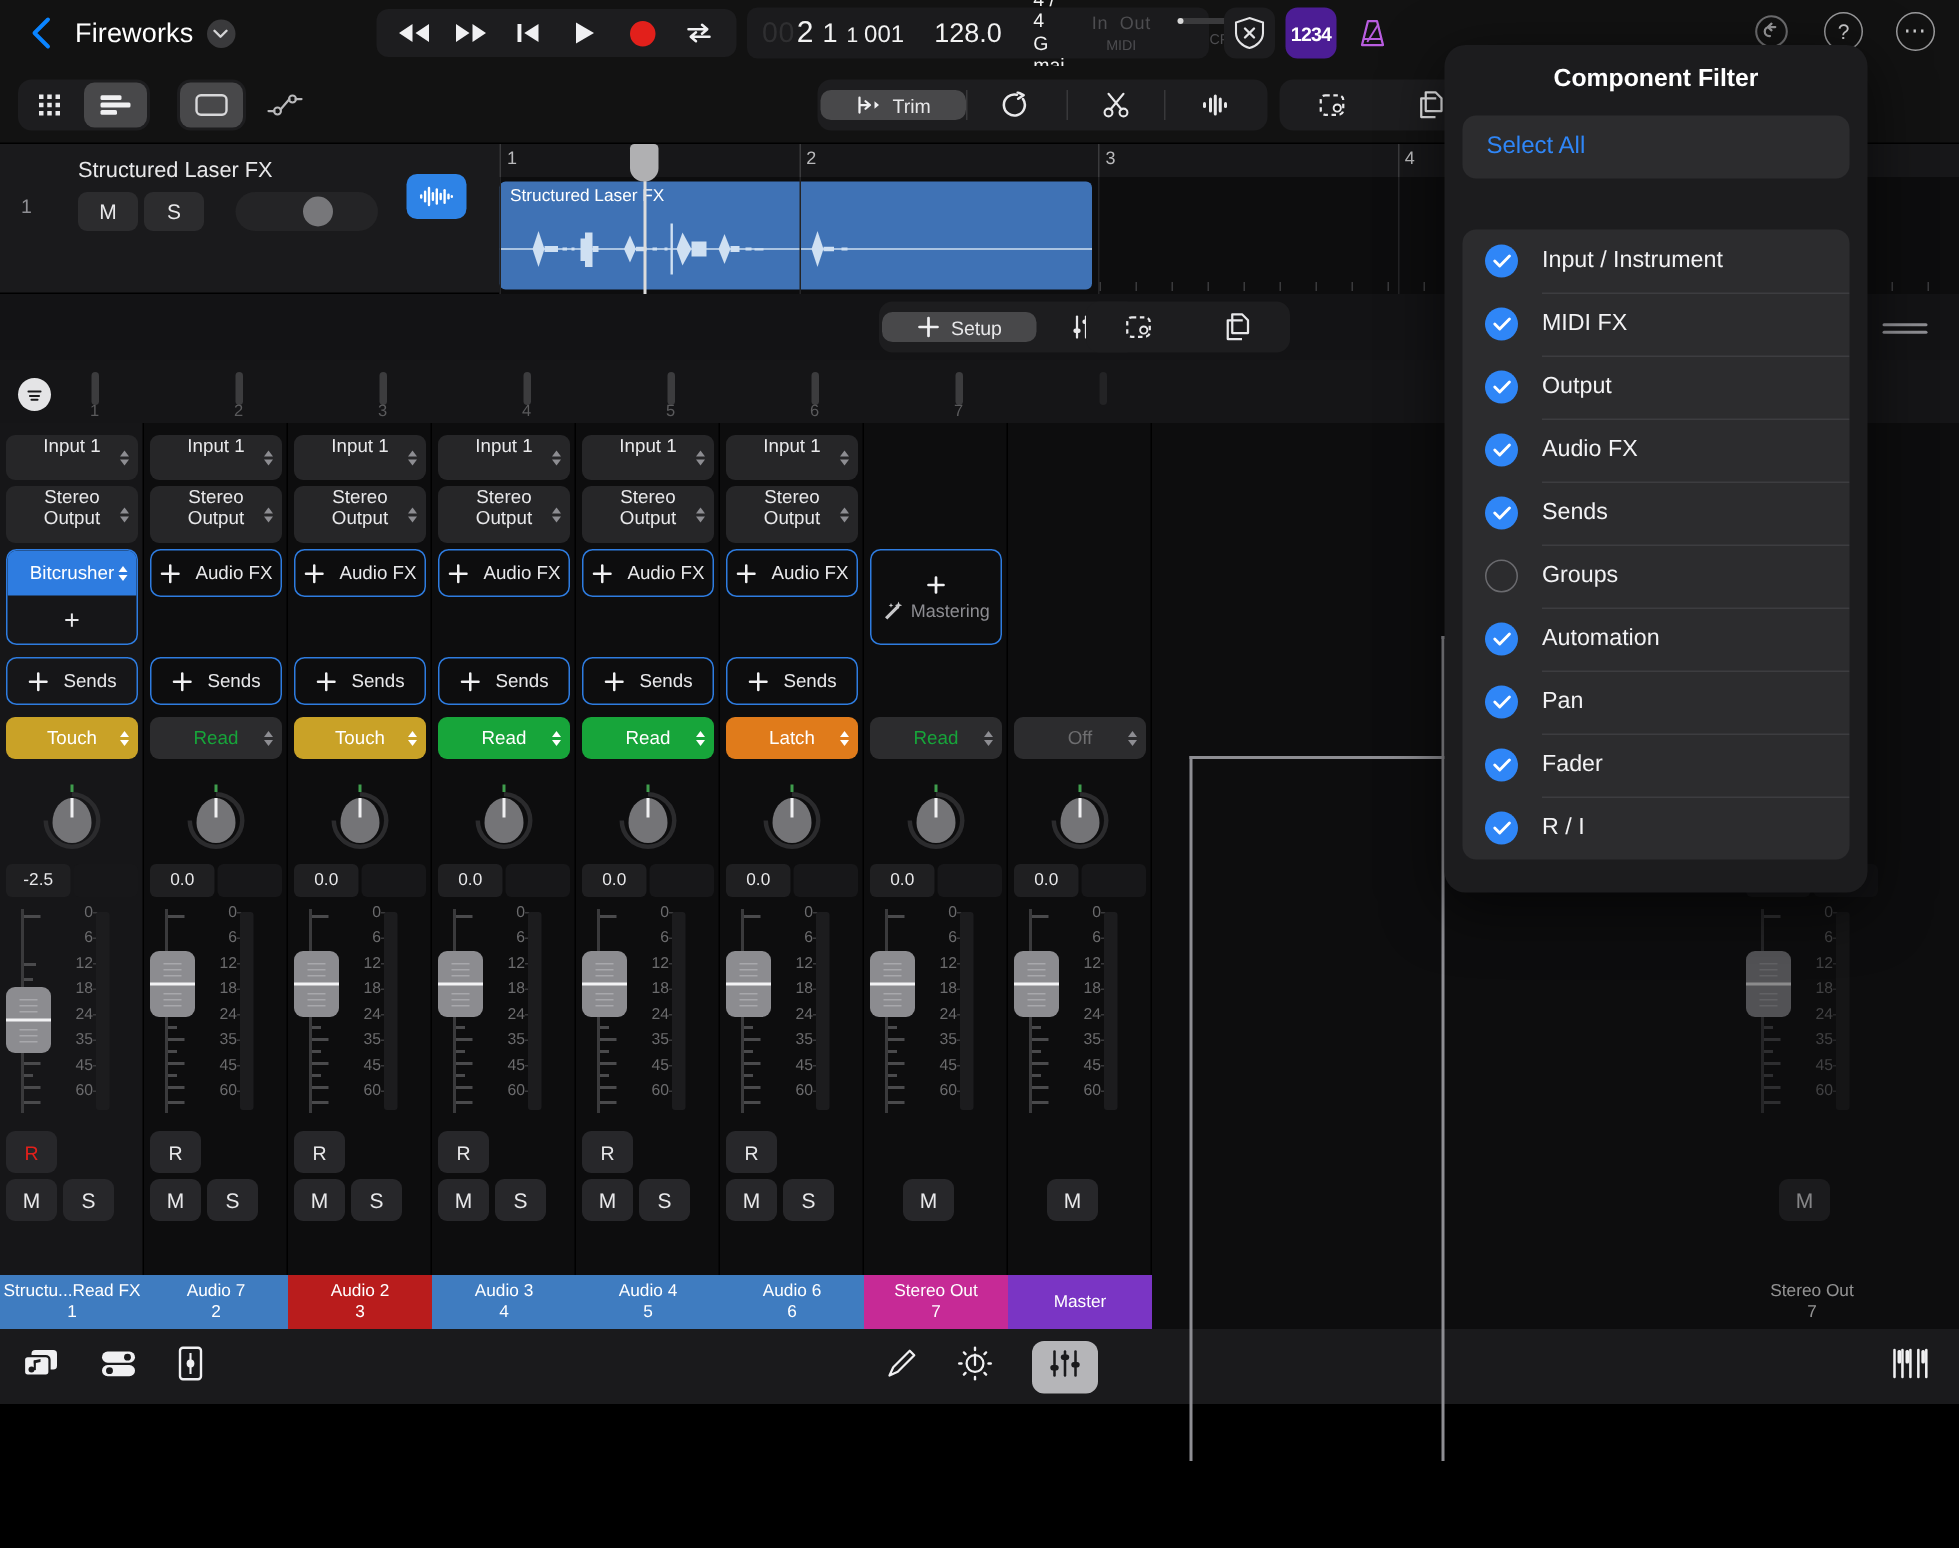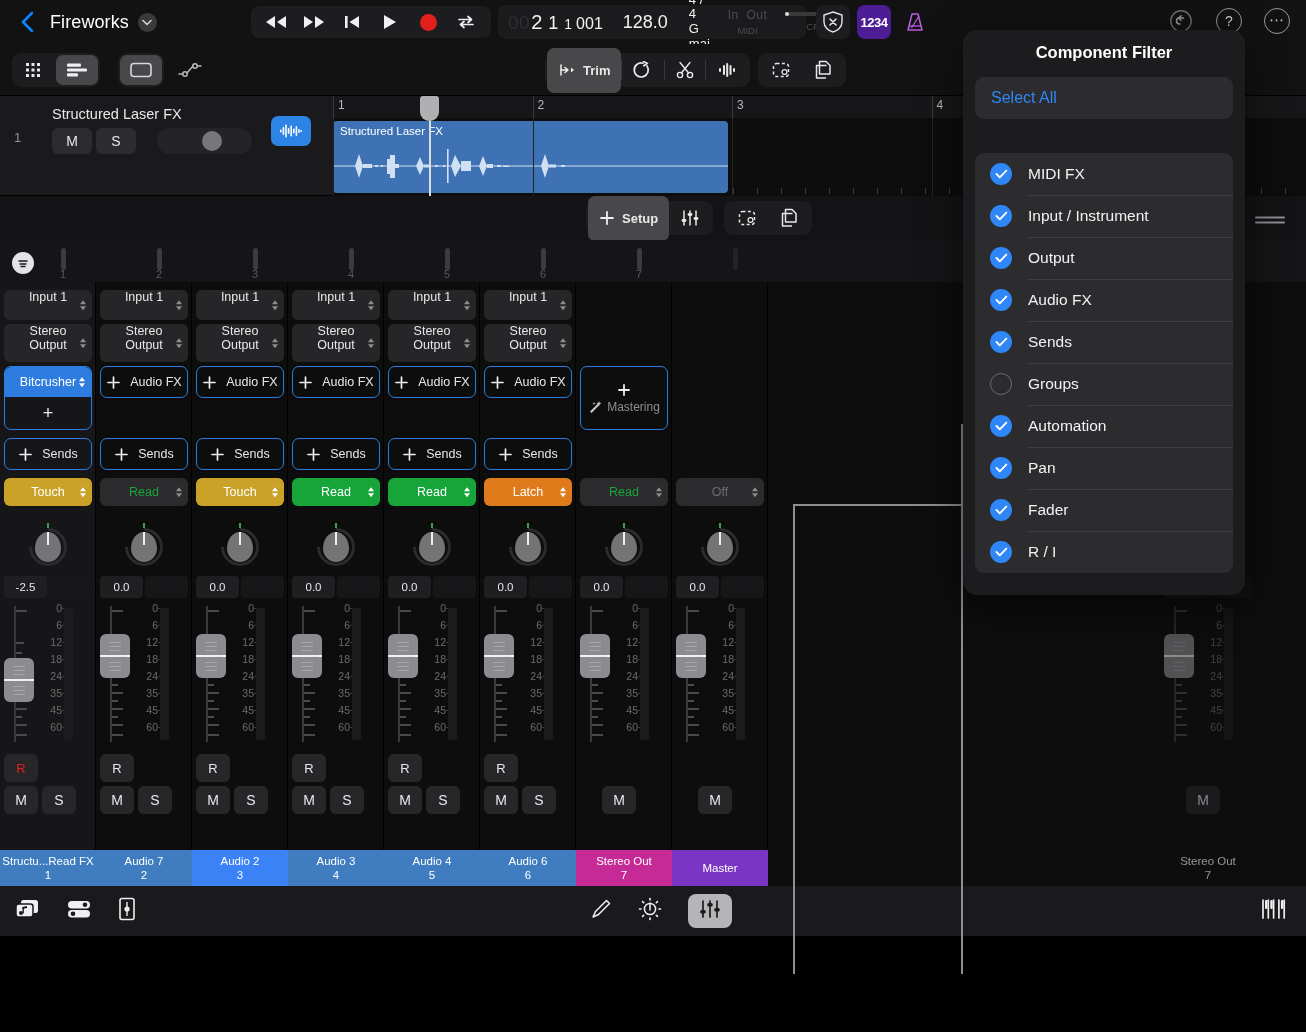--- a/index.html
+++ b/index.html
@@ -71,21 +71,21 @@
   }
   .seg-group { position:absolute; display:flex; background:#1d1d1f; border-radius:9px; height:34px; padding:2px; }
   .seg { width:42px; height:30px; border-radius:7px; display:flex; align-items:center; justify-content:center; cursor:pointer;}
   .seg.on { background:#48484a; }
   .grp-a { left:12px; top:9px; }
   .grp-b { left:118px; top:9px; }
   .lonebtn { position:absolute; background:#1d1d1f; border-radius:9px; height:34px; display:flex; align-items:center; padding:2px;}
   .grp-c { left:167px; top:9px; background:transparent;}
   .tools-mid { position:absolute; left:545px; top:55px; display:flex; gap:8px;}
   .tool-pill { background:#1d1d1f; border-radius:9px; height:34px; display:flex; align-items:center; padding:2px;}
-  .tool-item { height:45px; border-radius:7px; display:flex; align-items:center; justify-content:center; padding:0 11px; cursor:pointer; position:relative;font-weight:bold;}
+  .tool-item { height:20px; border-radius:7px; display:flex; align-items:center; justify-content:center; padding:0 23px; cursor:pointer; position:relative;}
   .tool-item.on { background:#48484a; }
   .tool-item .lbl { color:#e8e8ea; font-size:13px; margin-left:7px;}
   .tool-sep { width:1px; height:20px; background:#38383a; }
 
   
   .arrange { position:absolute; left:0; top:96px; width:1306px; height:100px; background:#101010; }
   .trk-head { position:absolute; left:0; top:0; width:333px; height:100px; background:#1a1a1c; border-bottom:1px solid #000;}
   .trk-num { position:absolute; left:14px; top:34px; color:#8e8e93; font-size:13px;}
   .trk-name { position:absolute; left:52px; top:10px; color:#e8e8ea; font-size:14.5px; }
   .msbtn { position:absolute; top:32px; width:40px; height:26px; background:#2c2c2e; border-radius:6px; display:flex; align-items:center; justify-content:center; color:#e8e8ea; font-size:14px; cursor:pointer;}
@@ -877,21 +877,21 @@
               <span style="top:98px">45</span>
               <i style="top:104px"></i>
               <span style="top:115px">60</span>
               <i style="top:121px"></i>
             </div>
       <div class="meter"></div>
     </div>
           <div class="rbtn">R</div>
           <div class="mbtn" style="left:4px;">M</div>
           <div class="sbtn">S</div>
-          <div class="namebar" style="background:#3b82f6;">
+          <div class="namebar" style="background:#b91c1c;">
       <span class="n1">Audio 2</span>
       <span class="n2">3</span>
           </div>
         </div>
         <div class="strip" style="left: 288px;">
           <div class="slot slot-io">
             <span>Input 1</span>
             <span class="step">
               <i class="up"></i>
               <i class="dn"></i>
@@ -1419,29 +1419,29 @@
     <div class="cf-selectall">
       <span>Select All</span>
     </div>
     <div class="cf-list" id="cf-list">
         <div class="cf-row">
           <div class="cf-check on">
             <svg width="13" height="10" viewBox="0 0 13 10">
               <path d="M1.5 5 L4.8 8.3 L11.3 1.6" stroke="#fff" stroke-width="1.9" fill="none" stroke-linecap="round" stroke-linejoin="round"></path>
             </svg>
           </div>
-          <span class="cf-label">MIDI FX</span>
+          <span class="cf-label">Input / Instrument</span>
         </div>
         <div class="cf-row">
           <div class="cf-check on">
             <svg width="13" height="10" viewBox="0 0 13 10">
               <path d="M1.5 5 L4.8 8.3 L11.3 1.6" stroke="#fff" stroke-width="1.9" fill="none" stroke-linecap="round" stroke-linejoin="round"></path>
             </svg>
           </div>
-          <span class="cf-label">Input / Instrument</span>
+          <span class="cf-label">MIDI FX</span>
         </div>
         <div class="cf-row">
           <div class="cf-check on">
             <svg width="13" height="10" viewBox="0 0 13 10">
               <path d="M1.5 5 L4.8 8.3 L11.3 1.6" stroke="#fff" stroke-width="1.9" fill="none" stroke-linecap="round" stroke-linejoin="round"></path>
             </svg>
           </div>
           <span class="cf-label">Output</span>
         </div>
         <div class="cf-row">

